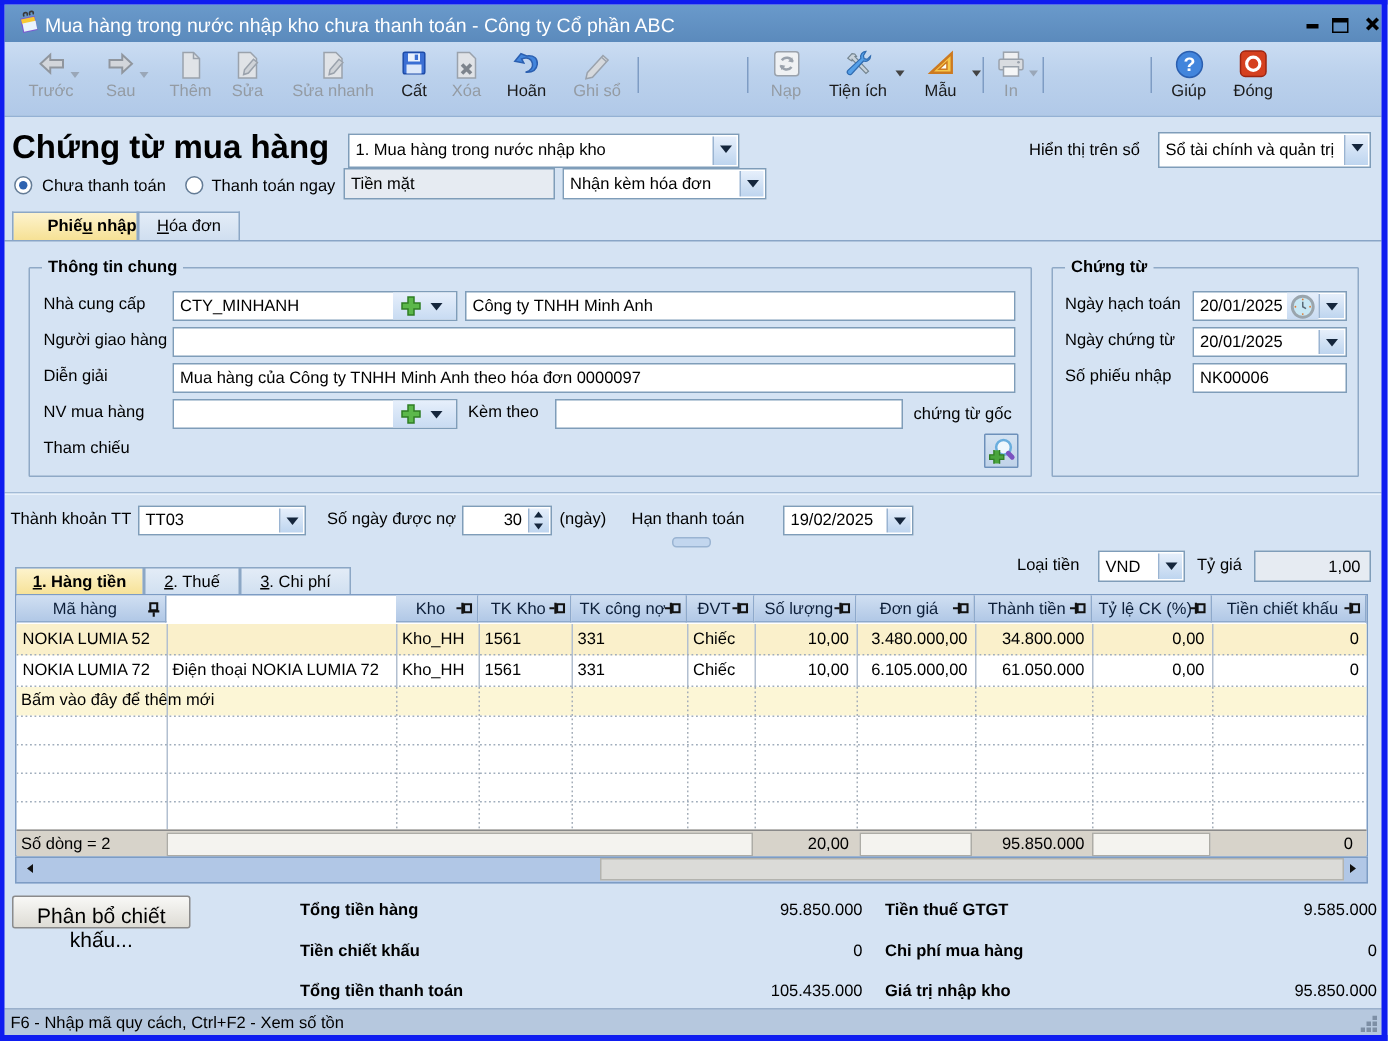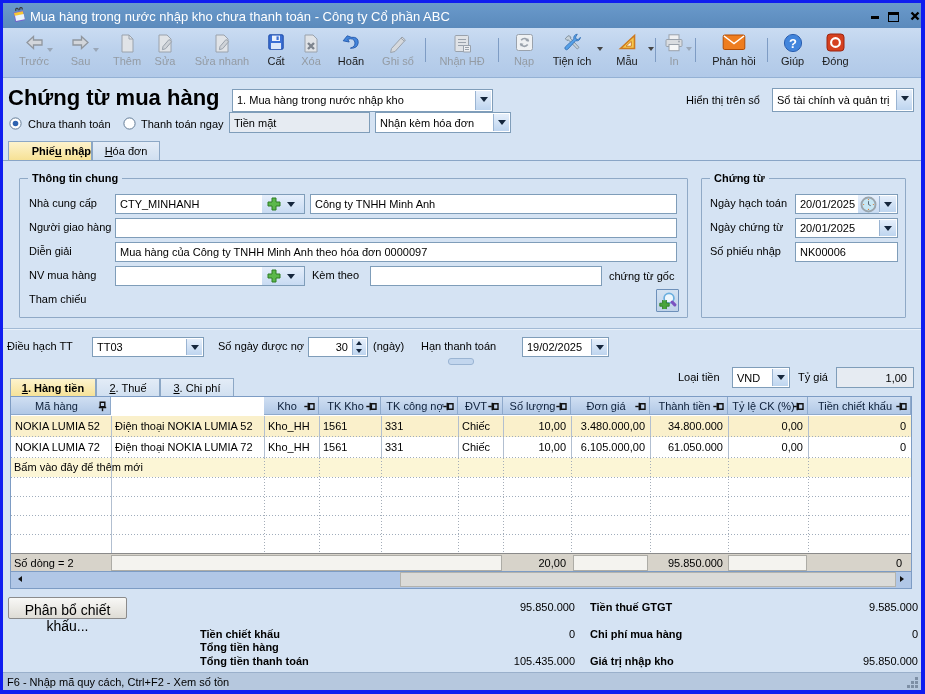--- a/index.html
+++ b/index.html
@@ -127,29 +127,20 @@
       <span class="lb">Hoãn</span>
     </div>
     <div class="tbtn dis" style="left:371px;width:48px">
     <span class="ic"><svg width="20" height="21" viewBox="0 0 20 21">
           <path d="M3.5 15.5 L14 4 l3.4 3 L7 18.5 l-4.4 1 z" fill="#d6d9dd" stroke="#9aa2ac"></path>
           <path d="M13 5.2 l3.4 3" stroke="#9aa2ac" fill="none"></path>
         </svg></span>
       <span class="lb">Ghi sổ</span>
     </div>
     <div class="tsep" style="left:422px"></div>
-    <div class="tbtn dis" style="left:429px;width:60px">
-    <span class="ic"><svg width="20" height="21" viewBox="0 0 20 21">
-          <rect x="3" y="2.5" width="13.5" height="16" rx="1" fill="#e0e3e7" stroke="#9aa2ac"></rect>
-          <path d="M6 6.5 h8 M6 9.5 h8 M6 12.5 h8" stroke="#9aa2ac" stroke-width="1.2"></path>
-          <path d="M11.5 12.5 h7 v6.5 h-7 z" fill="#eceef1" stroke="#9aa2ac"></path>
-          <path d="M13 14.5 h4 M13 16.5 h4" stroke="#9aa2ac"></path>
-        </svg></span>
-      <span class="lb">Nhận HĐ</span>
-    </div>
     <div class="tsep" style="left:495px"></div>
     <div class="tbtn dis" style="left:502px;width:38px">
     <span class="ic"><svg width="19" height="19" viewBox="0 0 19 19">
           <rect x="1.5" y="1.5" width="16" height="16" rx="2" fill="#eff1f3" stroke="#9aa2ac"></rect>
           <path d="M6.2 7.2 a4.2 4.2 0 0 1 7.3 1 M12.7 11.6 a4.2 4.2 0 0 1 -7.3 -1" fill="none" stroke="#9aa2ac" stroke-width="1.7"></path>
           <path d="M13.2 5.2 l.6 3.4 l-3.4 -.6 z M5.8 13.6 l-.6 -3.4 l3.4 .6 z" fill="#9aa2ac"></path>
         </svg></span>
       <span class="lb">Nạp</span>
     </div>
     <div class="tbtn " style="left:543px;width:52px">
@@ -173,27 +164,20 @@
     <span class="ic"><svg width="20" height="20" viewBox="0 0 20 20">
           <rect x="5" y="1.8" width="10" height="5" fill="#eff0f2" stroke="#9aa2ac"></rect>
           <rect x="2" y="6.5" width="16" height="7" rx="1" fill="#d9dce0" stroke="#9aa2ac"></rect>
           <rect x="5" y="11.5" width="10" height="6.2" fill="#f5f6f7" stroke="#9aa2ac"></rect>
           <circle cx="15" cy="8.5" r=".9" fill="#9aa2ac"></circle>
         </svg></span>
       <span class="lb">In</span>
     </div>
     <div class="caret dis" style="left:683px;top:19px"></div>
     <div class="tsep" style="left:692px"></div>
-    <div class="tbtn " style="left:701px;width:60px">
-    <span class="ic"><svg width="24" height="18" viewBox="0 0 24 18">
-          <rect x="1.2" y="2" width="21.6" height="14.5" rx="1.5" fill="#ee7d1f" stroke="#b24d05"></rect>
-          <path d="M2 3 L12 10.5 L22 3" fill="none" stroke="#fff" stroke-width="1.5"></path>
-        </svg></span>
-      <span class="lb">Phản hồi</span>
-    </div>
     <div class="tsep" style="left:764px"></div>
     <div class="tbtn " style="left:771px;width:37px">
     <span class="ic"><svg width="20" height="20" viewBox="0 0 20 20">
           <circle cx="10" cy="10" r="8.6" fill="#4285dc" stroke="#2b5fb0"></circle>
           <text x="10" y="14.6" text-anchor="middle" font-size="13" font-weight="bold" fill="#fff" font-family="Liberation Sans">?</text>
         </svg></span>
       <span class="lb">Giúp</span>
     </div>
     <div class="tbtn " style="left:813px;width:39px">
     <span class="ic"><svg width="19" height="19" viewBox="0 0 19 19">
@@ -283,21 +267,21 @@
   <span class="combo-arrow" style="width:17px"></span>
 </div>
 <div class="lbl" style="left:710px;top:221px;">Ngày chứng từ</div>
 <div class="tb" style="left:795px;top:218px;width:103px;height:20px;">20/01/2025<span class="combo-arrow" style="width:17px"></span></div>
 <div class="lbl" style="left:710px;top:245px;">Số phiếu nhập</div>
 <div class="tb" style="left:795px;top:242px;width:103px;height:20px;">NK00006</div>
 
 <div class="abs" style="left:3px;top:328px;width:918px;height:1px;background:#a2bad5"></div>
 <div class="abs" style="left:3px;top:329px;width:918px;height:1px;background:#e9f1fa"></div>
 
-<div class="lbl" style="left:7px;top:340px;">Điều hạch TT</div>
+<div class="lbl" style="left:7px;top:340px;">Thành khoản TT</div>
 <div class="tb" style="left:92px;top:337px;width:112px;height:20px;">TT03<span class="combo-arrow"></span></div>
 <div class="lbl" style="left:218px;top:340px;">Số ngày được nợ</div>
 <div class="tb r" style="left:308px;top:337px;width:60px;height:20px;padding-right:19px;">30
   <span class="abs" style="right:1px;top:1px;bottom:1px;width:14px;background:linear-gradient(#e6effb,#bed5ef);border-left:1px solid #9ab4d2">
     <span class="abs" style="left:3px;top:2px;border-left:3.5px solid transparent;border-right:3.5px solid transparent;border-bottom:4px solid #15263c"></span>
     <span class="abs" style="left:3px;bottom:2px;border-left:3.5px solid transparent;border-right:3.5px solid transparent;border-top:4px solid #15263c"></span>
   </span>
 </div>
 <div class="lbl" style="left:373px;top:340px;">(ngày)</div>
 <div class="lbl" style="left:421px;top:340px;">Hạn thanh toán</div>
@@ -370,21 +354,20 @@
           <path d="M5.4 1.8 h4.6 v5.4 h-4.6 z" fill="none" stroke="#111" stroke-width="1.4"></path>
         </svg></span></div>
     <div class="gh" style="left:797px;width:103px"><span style="padding-right:8px">Tiền chiết khấu</span>
         <span style="position:absolute;right:3px;top:4px"><svg width="11" height="9" viewBox="0 0 11 9">
           <path d="M.3 4.5 h3.4" stroke="#111" stroke-width="1.4"></path>
           <path d="M4.3 .8 v7.4" stroke="#111" stroke-width="1.5"></path>
           <path d="M5.4 1.8 h4.6 v5.4 h-4.6 z" fill="none" stroke="#111" stroke-width="1.4"></path>
         </svg></span></div>
     <div class="abs" style="left:0;top:19px;width:900px;height:21px;background:#faf0cb"></div>
     <div class="cell " style="left:0px;top:19px;width:100px;height:21px;padding-left:4px;padding-right:5px;">NOKIA LUMIA 52</div>
-    <div class="cell " style="left:100px;top:19px;width:153px;height:21px;padding-left:4px;padding-right:5px;">Điện thoại NOKIA LUMIA 52</div>
     <div class="cell " style="left:253px;top:19px;width:55px;height:21px;padding-left:4px;padding-right:5px;">Kho_HH</div>
     <div class="cell " style="left:308px;top:19px;width:62px;height:21px;padding-left:4px;padding-right:5px;">1561</div>
     <div class="cell " style="left:370px;top:19px;width:77px;height:21px;padding-left:4px;padding-right:5px;">331</div>
     <div class="cell " style="left:447px;top:19px;width:45px;height:21px;padding-left:4px;padding-right:5px;">Chiếc</div>
     <div class="cell r" style="left:492px;top:19px;width:68px;height:21px;padding-left:4px;padding-right:5px;">10,00</div>
     <div class="cell r" style="left:560px;top:19px;width:79px;height:21px;padding-left:4px;padding-right:5px;">3.480.000,00</div>
     <div class="cell r" style="left:639px;top:19px;width:78px;height:21px;padding-left:4px;padding-right:5px;">34.800.000</div>
     <div class="cell r" style="left:717px;top:19px;width:80px;height:21px;padding-left:4px;padding-right:5px;">0,00</div>
     <div class="cell r" style="left:797px;top:19px;width:103px;height:21px;padding-left:4px;padding-right:5px;">0</div>
     <div class="abs" style="left:0;top:40px;width:900px;height:21px;background:#ffffff"></div>
@@ -438,21 +421,21 @@
   </div>
 
 <div class="abs" style="left:10px;top:571px;width:902px;height:18px;background:#b1c7e6;border:1px solid #7d9cc4;">
   <span class="abs" style="left:7px;top:4px;border-top:3.5px solid transparent;border-bottom:3.5px solid transparent;border-right:4.5px solid #111;"></span>
   <div class="abs" style="left:389px;top:0px;width:496px;height:15px;background:#dbdbd8;border:1px solid #b3b3ae;"></div>
   <span class="abs" style="right:7px;top:4px;border-top:3.5px solid transparent;border-bottom:3.5px solid transparent;border-left:4.5px solid #111;"></span>
 </div>
 
 <div class="abs" style="left:8px;top:597px;width:119px;height:22px;background:linear-gradient(#f8f8f6,#dedcd5);border:1px solid #8b8b8b;border-radius:2px;text-align:center;padding-top:4px;font-size:14px;">Phân bổ chiết khấu...</div>
 
-<div class="lbl b" style="left:200px;top:601px;margin-top:40px;">Tổng tiền hàng</div>
+<div class="lbl b" style="left:200px;top:601px;">Tổng tiền hàng</div>
 <div class="lbl r" style="left:455px;top:601px;width:120px;">95.850.000</div>
 <div class="lbl b" style="left:590px;top:601px;">Tiền thuế GTGT</div>
 <div class="lbl r" style="left:798px;top:601px;width:120px;">9.585.000</div>
 
 <div class="lbl b" style="left:200px;top:628px;">Tiền chiết khấu</div>
 <div class="lbl r" style="left:455px;top:628px;width:120px;">0</div>
 <div class="lbl b" style="left:590px;top:628px;">Chi phí mua hàng</div>
 <div class="lbl r" style="left:798px;top:628px;width:120px;">0</div>
 
 <div class="lbl b" style="left:200px;top:655px;">Tổng tiền thanh toán</div>

